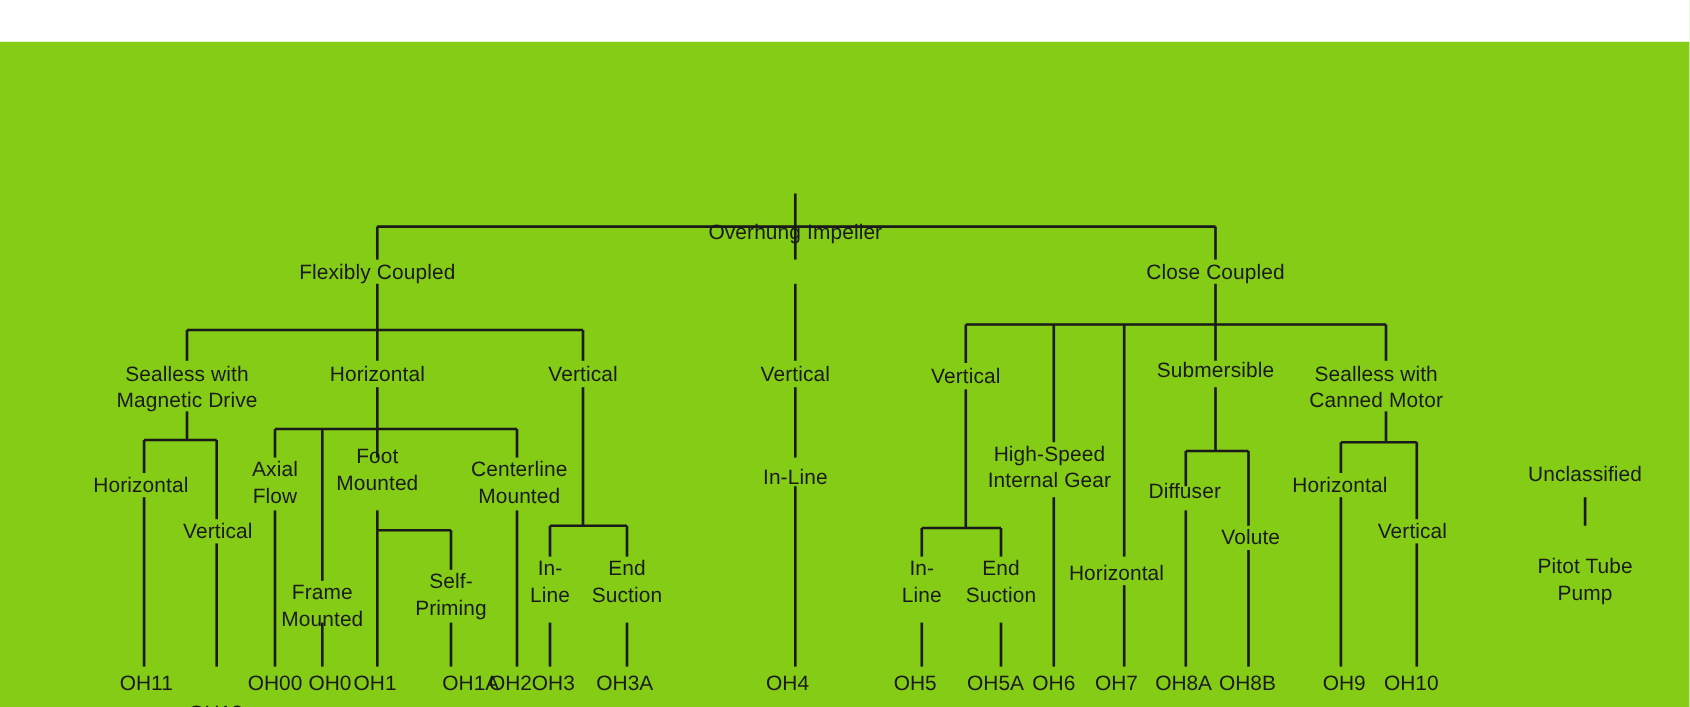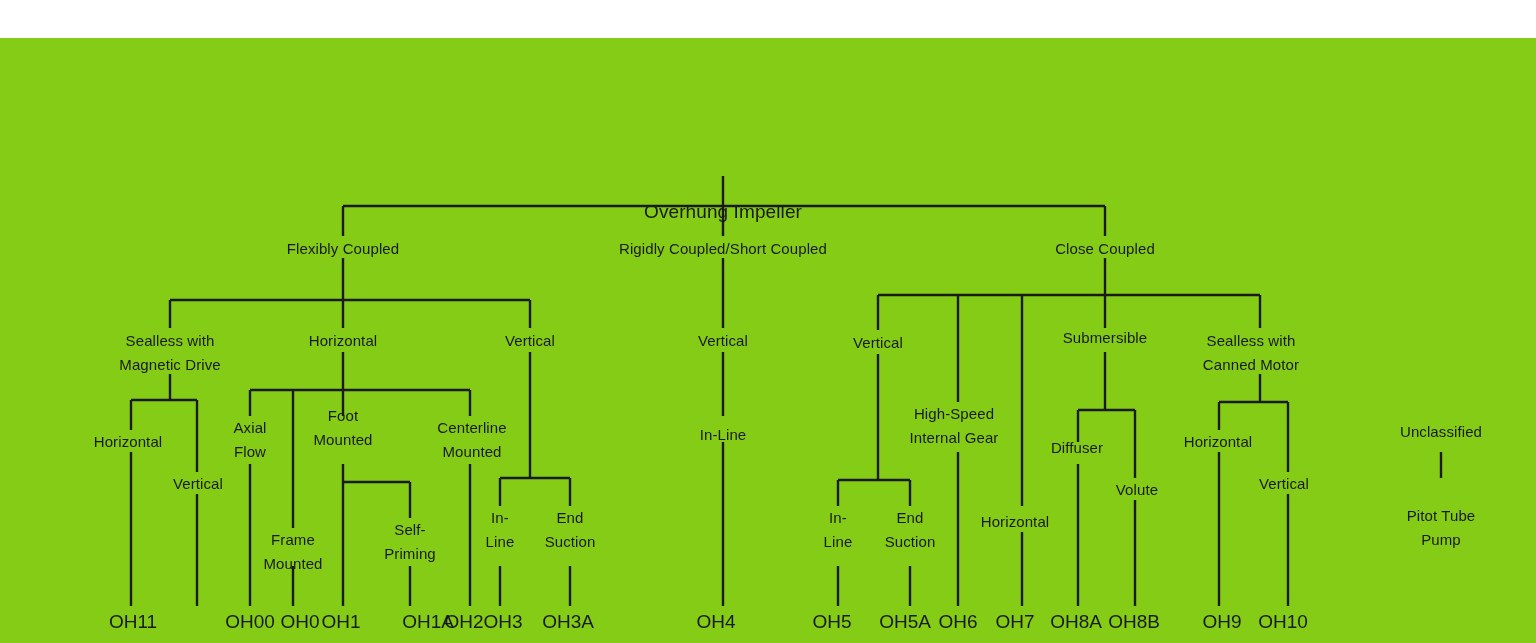--- a/index.html
+++ b/index.html
@@ -29,21 +29,21 @@
     display: block;
   }
   svg#tree-svg line {
     stroke: #1a1a1a;
     stroke-width: 2.4;
     stroke-linecap: butt;
   }
   .node-label {
     position: absolute;
     font-family: "Liberation Sans", sans-serif;
-    font-size: 15px;
+    font-size: 19px;
     line-height: 24px;
     color: #1a1a1a;
     white-space: pre;
     text-align: center;
     transform: translateX(-50%);
     letter-spacing: 0.1px;
   }
   .node-label.root {
     font-size: 19px;
   }
@@ -151,21 +151,20 @@
 
     <line x1="1441" y1="414" x2="1441" y2="440"></line>
   </svg>
 
   <div class="node-label root" style="left:723px; top:90px;">
     
     <div>Overhung Impeller</div>
   </div>
 
   <div class="node-label" style="left:343px; top:199px;">Flexibly Coupled</div>
-  <div class="node-label" style="left:723px; top:199px;">Rigidly Coupled/Short Coupled</div>
   <div class="node-label" style="left:1105px; top:199px;">Close Coupled</div>
   <div class="node-label" style="left:1441px; top:382px;">Unclassified</div>
 
   <div class="node-label" style="left:170px; top:291px;">Sealless with<br>Magnetic Drive</div>
   <div class="node-label" style="left:343px; top:291px;">Horizontal</div>
   <div class="node-label" style="left:530px; top:291px;">Vertical</div>
 
   <div class="node-label" style="left:128px; top:392px;">Horizontal</div>
   <div class="node-label" style="left:198px; top:434px;">Vertical</div>
 

